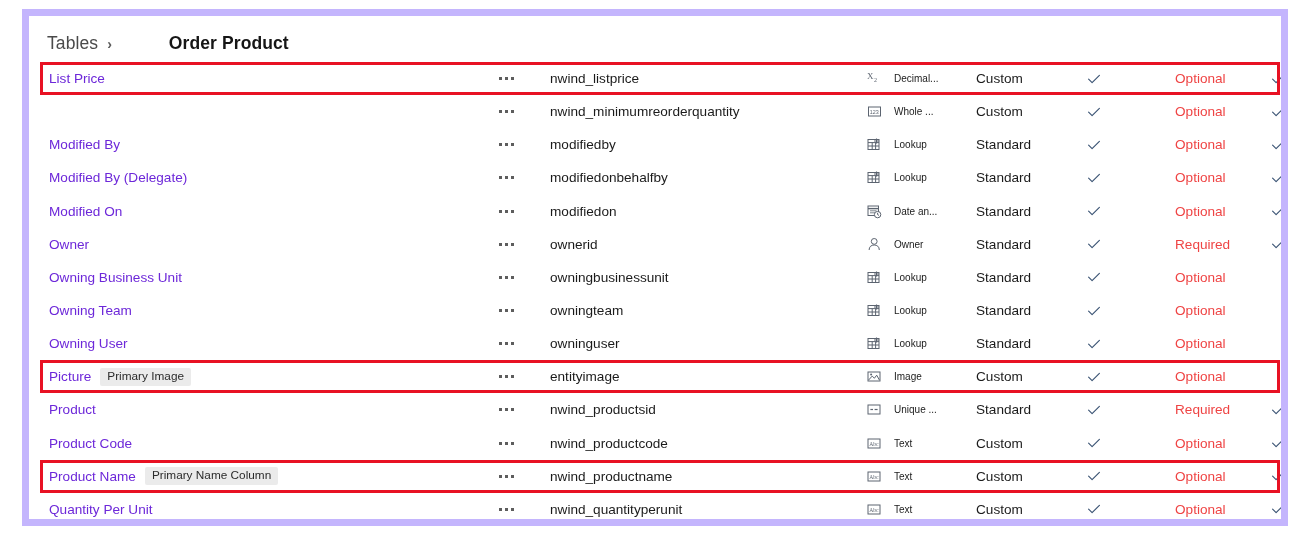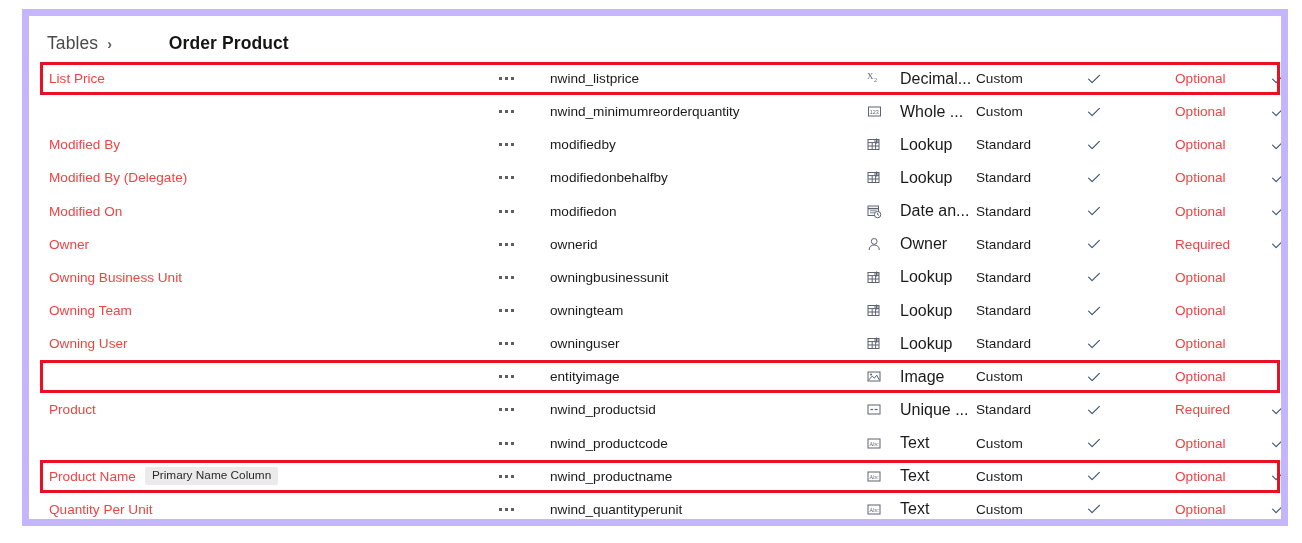--- a/index.html
+++ b/index.html
@@ -67,21 +67,21 @@
   }
 
   .c-display {
     position: absolute;
     left: 20px;
     width: 440px;
     display: flex; align-items: center;
     white-space: nowrap;
     overflow: hidden;
   }
-  .disp-text { color: #ef4444; font-size: 13.6px; }
+  .disp-text { color: #6d28d9; font-size: 13.6px; }
 
   .badge {
     display: inline-block;
     margin-left: 9px;
     padding: 2px 7px 3px 7px;
     background: #ebebeb;
     color: #2b2b2b;
     font-size: 11.8px;
     line-height: 13px;
     border-radius: 2px;
@@ -114,23 +114,23 @@
 
   .c-type {
     position: absolute;
     left: 838px;
     width: 105px;
     display: flex; align-items: center;
     white-space: nowrap;
     overflow: hidden;
   }
   .c-type .tlabel {
-    margin-left: 18px;
+    margin-left: 12px;
     color: #1b1b1b;
-    font-size: 16px;
+    font-size: 10px;
   }
 
   .c-custom {
     position: absolute;
     left: 947px;
     width: 95px;
     color: #1b1b1b;
     font-size: 13.6px;
     white-space: nowrap;
   }
@@ -520,20 +520,24 @@
           <span class="chk">
             <svg width="14" height="14" viewBox="0 0 14 14">
               <path d="M1.6 7.2 L5.1 10.6 L12.4 3.4" fill="none" stroke="#3b5474" stroke-width="1.15" stroke-linecap="round" stroke-linejoin="round"></path>
             </svg>
           </span>
         </div>
         <div class="c-req">Optional</div>
         <div class="c-check2"></div>
       </div>
       <div class="row">
+        <div class="c-display">
+          <span class="disp-text">Picture</span>
+          <span class="badge">Primary Image</span>
+        </div>
         <div class="c-menu">
           <i></i>
           <i></i>
           <i></i>
         </div>
         <div class="c-logical">entityimage</div>
         <div class="c-type">
           <span class="ticon">
             <svg width="15" height="15" viewBox="0 0 15 15">
               <rect x="1" y="3" width="12" height="9" fill="none" stroke="#5c6470" stroke-width="1"></rect>
@@ -585,20 +589,23 @@
         <div class="c-req">Required</div>
         <div class="c-check2">
           <span class="chk">
             <svg width="14" height="14" viewBox="0 0 14 14">
               <path d="M1.6 7.2 L5.1 10.6 L12.4 3.4" fill="none" stroke="#3b5474" stroke-width="1.15" stroke-linecap="round" stroke-linejoin="round"></path>
             </svg>
           </span>
         </div>
       </div>
       <div class="row">
+        <div class="c-display">
+          <span class="disp-text">Product Code</span>
+        </div>
         <div class="c-menu">
           <i></i>
           <i></i>
           <i></i>
         </div>
         <div class="c-logical">nwind_productcode</div>
         <div class="c-type">
           <span class="ticon">
             <svg width="15" height="15" viewBox="0 0 15 15">
               <rect x="1" y="3" width="12" height="9" fill="none" stroke="#5c6470" stroke-width="1"></rect>

